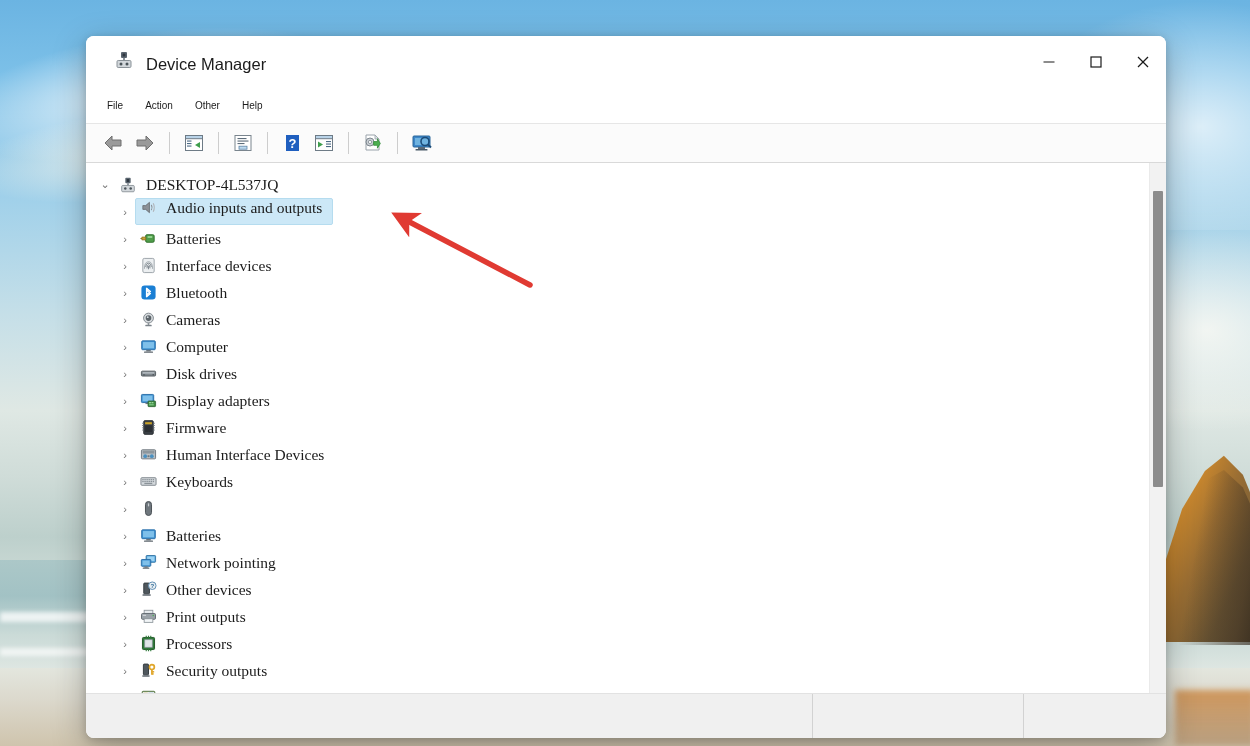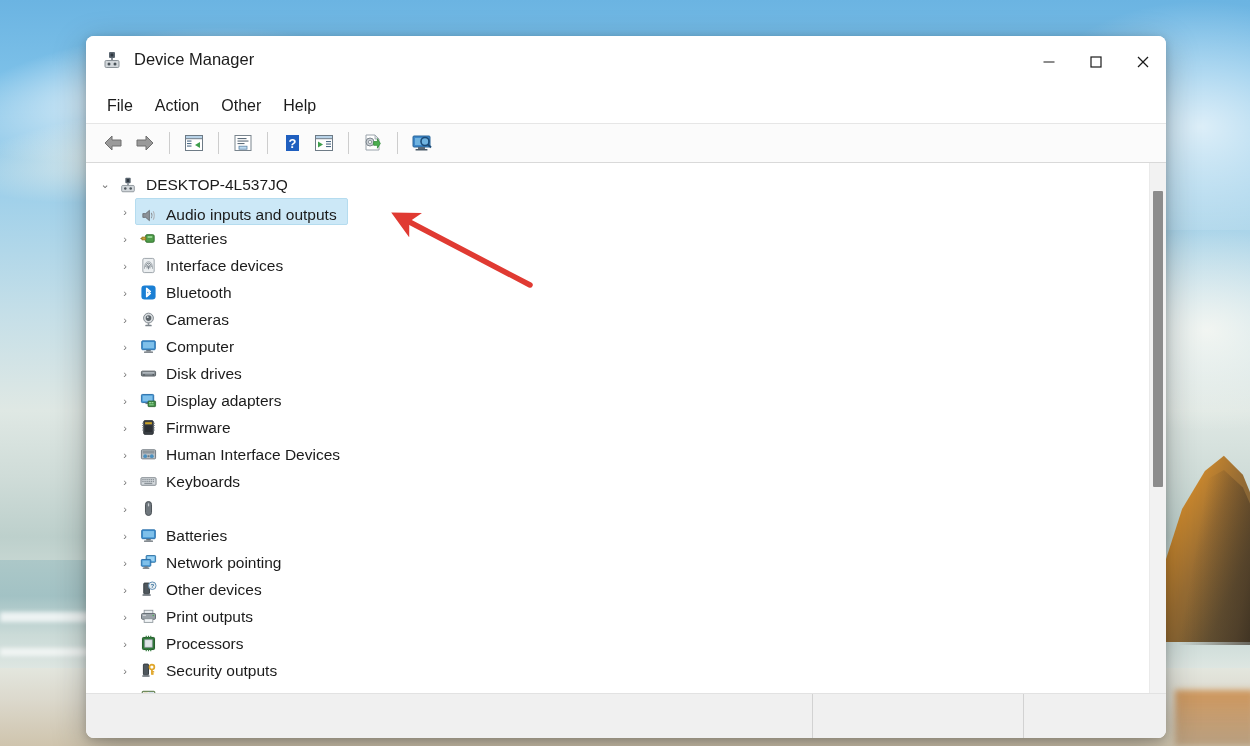--- a/index.html
+++ b/index.html
@@ -105,22 +105,22 @@
   
   #titlebar {
     height: 52px;
     background: #ffffff;
     display: flex;
     align-items: center;
     flex: 0 0 auto;
     position: relative;
   }
   #titlebar-left {
-    display: flex; align-items: flex-start;
-    padding-left: 16px;
+    display: flex; align-items: flex-end;
+    padding-left: 28px;
     gap: 12px;
     flex: 1 1 auto;
     min-width: 0;
   }
   .title-text {
     font-size: 16.5px;
     color: #1b1b1b;
     white-space: nowrap;
   }
   #caption-buttons { display: flex; height: 52px; flex: 0 0 auto; }
@@ -134,21 +134,21 @@
   #menubar {
     height: 35px;
     display: flex;
     align-items: center;
     padding-left: 10px;
     background: #ffffff;
     border-bottom: 1px solid #e6e6e6;
     flex: 0 0 auto;
   }
   .menu-item {
-    font-size: 16px;
+    font-size: 10px;
     color: #1b1b1b;
     padding: 4px 11px;
     cursor: default;
     border-radius: 3px;
   }
 
   
   #toolbar {
     height: 38px;
     display: flex;
@@ -202,27 +202,28 @@
   }
   .row-icon {
     width: 24px; flex: 0 0 24px;
     display: flex; align-items: center; justify-content: center;
   }
   .row-label {
     font-size: 15.5px;
     color: #1b1b1b;
     padding-left: 6px;
     padding-right: 8px;
+    font-family: Liberation Serif, serif;
   }
   .depth-0 { padding-left: 8px; }
   .depth-1 { padding-left: 28px; }
 
   .sel-wrap {
     display: inline-flex;
-    align-items: flex-end;
+    align-items: flex-start;
     background: #cce8f7;
     border: 1px solid #b5dcef;
     border-radius: 2px;
     height: 25px;
     margin-left: -1px;
     padding-right: 2px;
   }
 
   
   #scrollbar {

